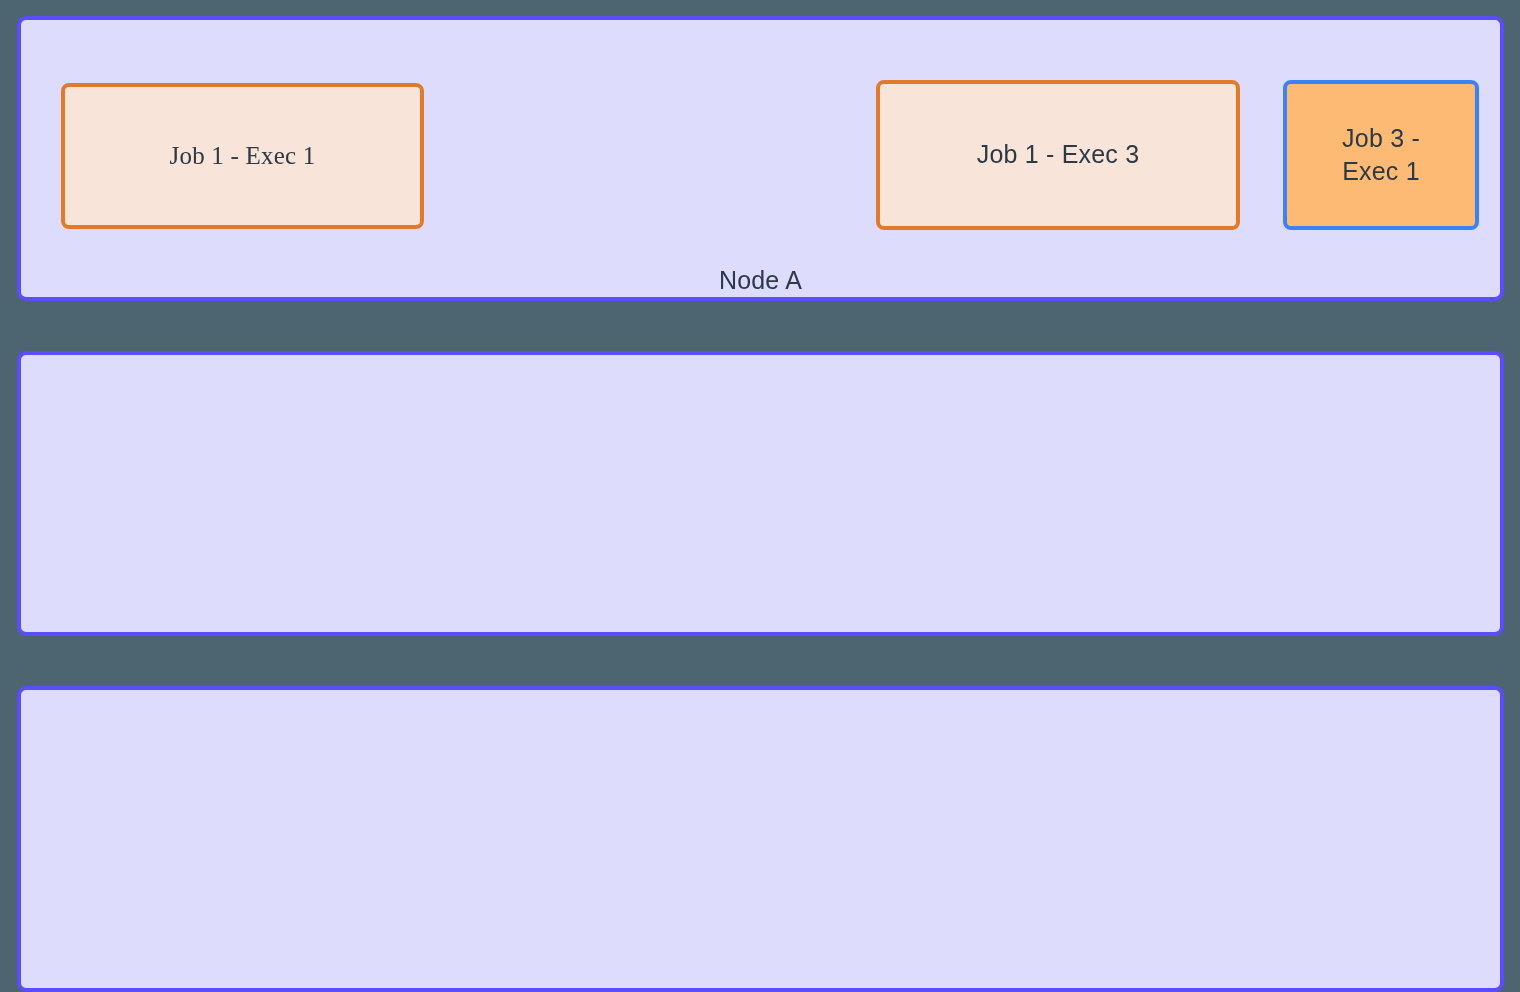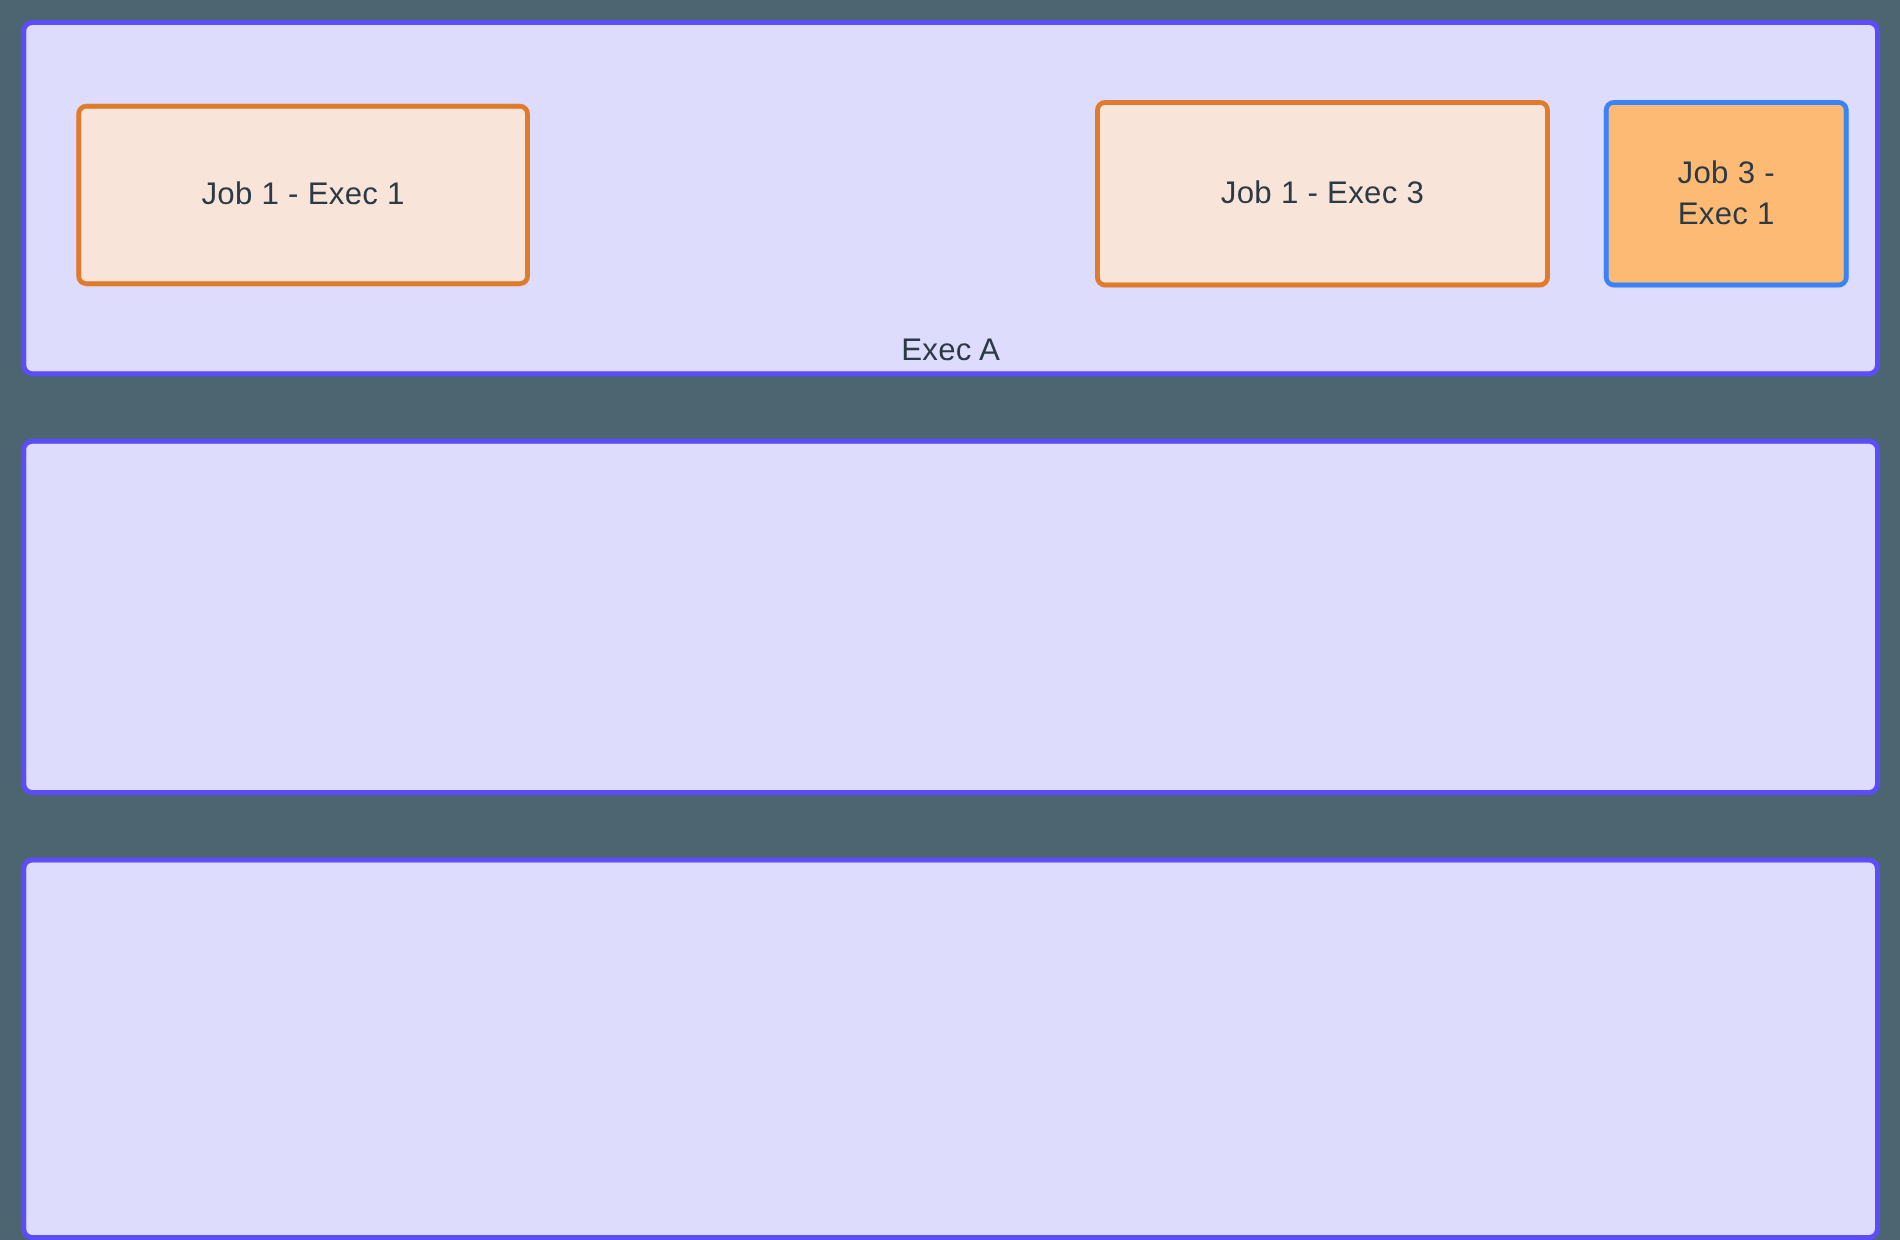--- a/index.html
+++ b/index.html
@@ -57,21 +57,21 @@
     background: #f8e4d8;
     border: 4px solid #e07b2c;
   }
   .task.gray {
     background: #fdba74;
     border: 4px solid #3b82f6;
   }
   
   #node-a { left: 17px; top: 16px; width: 1487px; height: 285px; }
   #node-a-label { top: 246px; }
-  #a-task-0 { left: 40px;   top: 63px;  width: 363px; height: 146px; }
+  #a-task-0 { left: 40px;   top: 63px;  width: 363px; height: 146px; font-family: Liberation Serif, serif; }
   #a-task-1 { left: 447px;  top: 60px;  width: 364px; height: 150px; }
   #a-task-2 { left: 855px;  top: 60px;  width: 364px; height: 150px; }
   #a-task-3 { left: 1262px; top: 60px;  width: 196px; height: 150px; }
   
   #node-b { left: 17px; top: 351px; width: 1487px; height: 285px; }
   #node-b-label { top: 583px; }
   #b-task-0 { left: 40px;  top: 397px; width: 363px; height: 148px; }
   #b-task-1 { left: 447px; top: 397px; width: 195px; height: 148px; }
   #b-task-2 { left: 687px; top: 397px; width: 195px; height: 148px; }
   
@@ -80,21 +80,21 @@
 </head>
 <body>
 
 <div id="diagram">
 
   <div class="node" id="node-a">
     <div class="task orange" id="a-task-0">Job 1 - Exec 1</div>
     <div class="task orange" id="a-task-2">Job 1 - Exec 3</div>
     <div class="task gray" id="a-task-3">Job  3 -
 Exec 1</div>
-    <div class="node-label" id="node-a-label">Exec A</div>
+    <div class="node-label" id="node-a-label">Node A</div>
   </div>
 
   <div class="node" id="node-b">
     <div class="task orange" id="b-task-0">Job 1 - Exec 4</div>
     <div class="task gray" id="b-task-1">Job 3 -
 Exec 2</div>
     <div class="task gray" id="b-task-2">Job  3 -
 Exec 3</div>
     <div class="node-label" id="node-b-label">Node B</div>
   </div>

